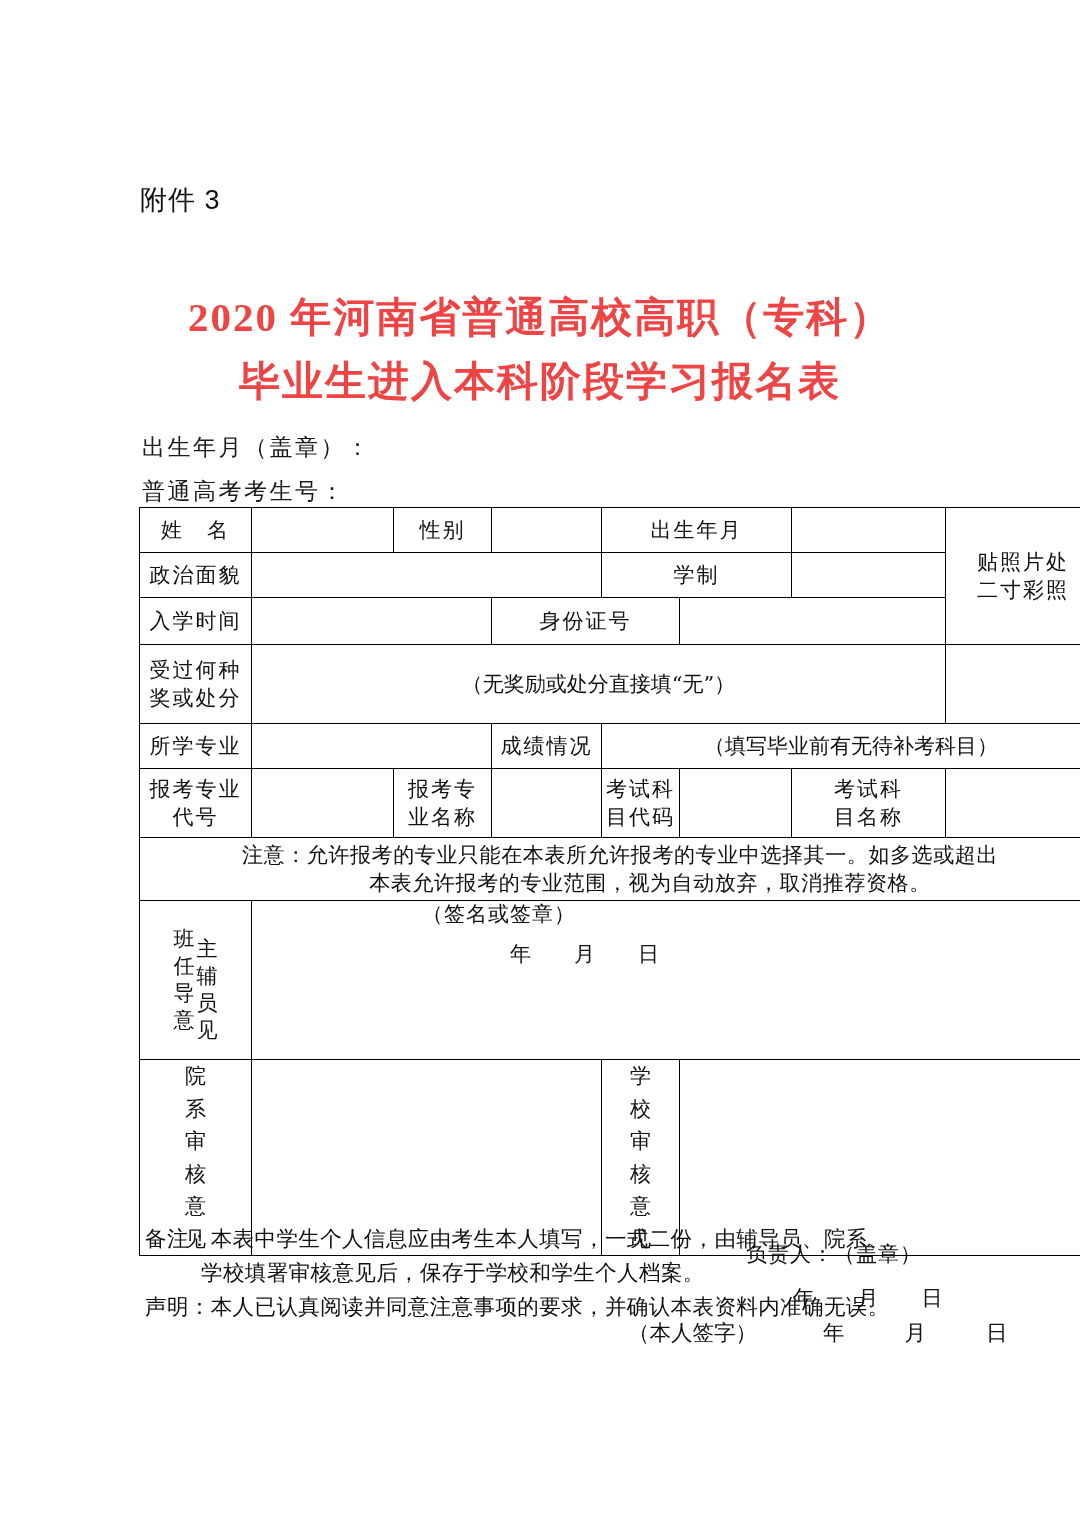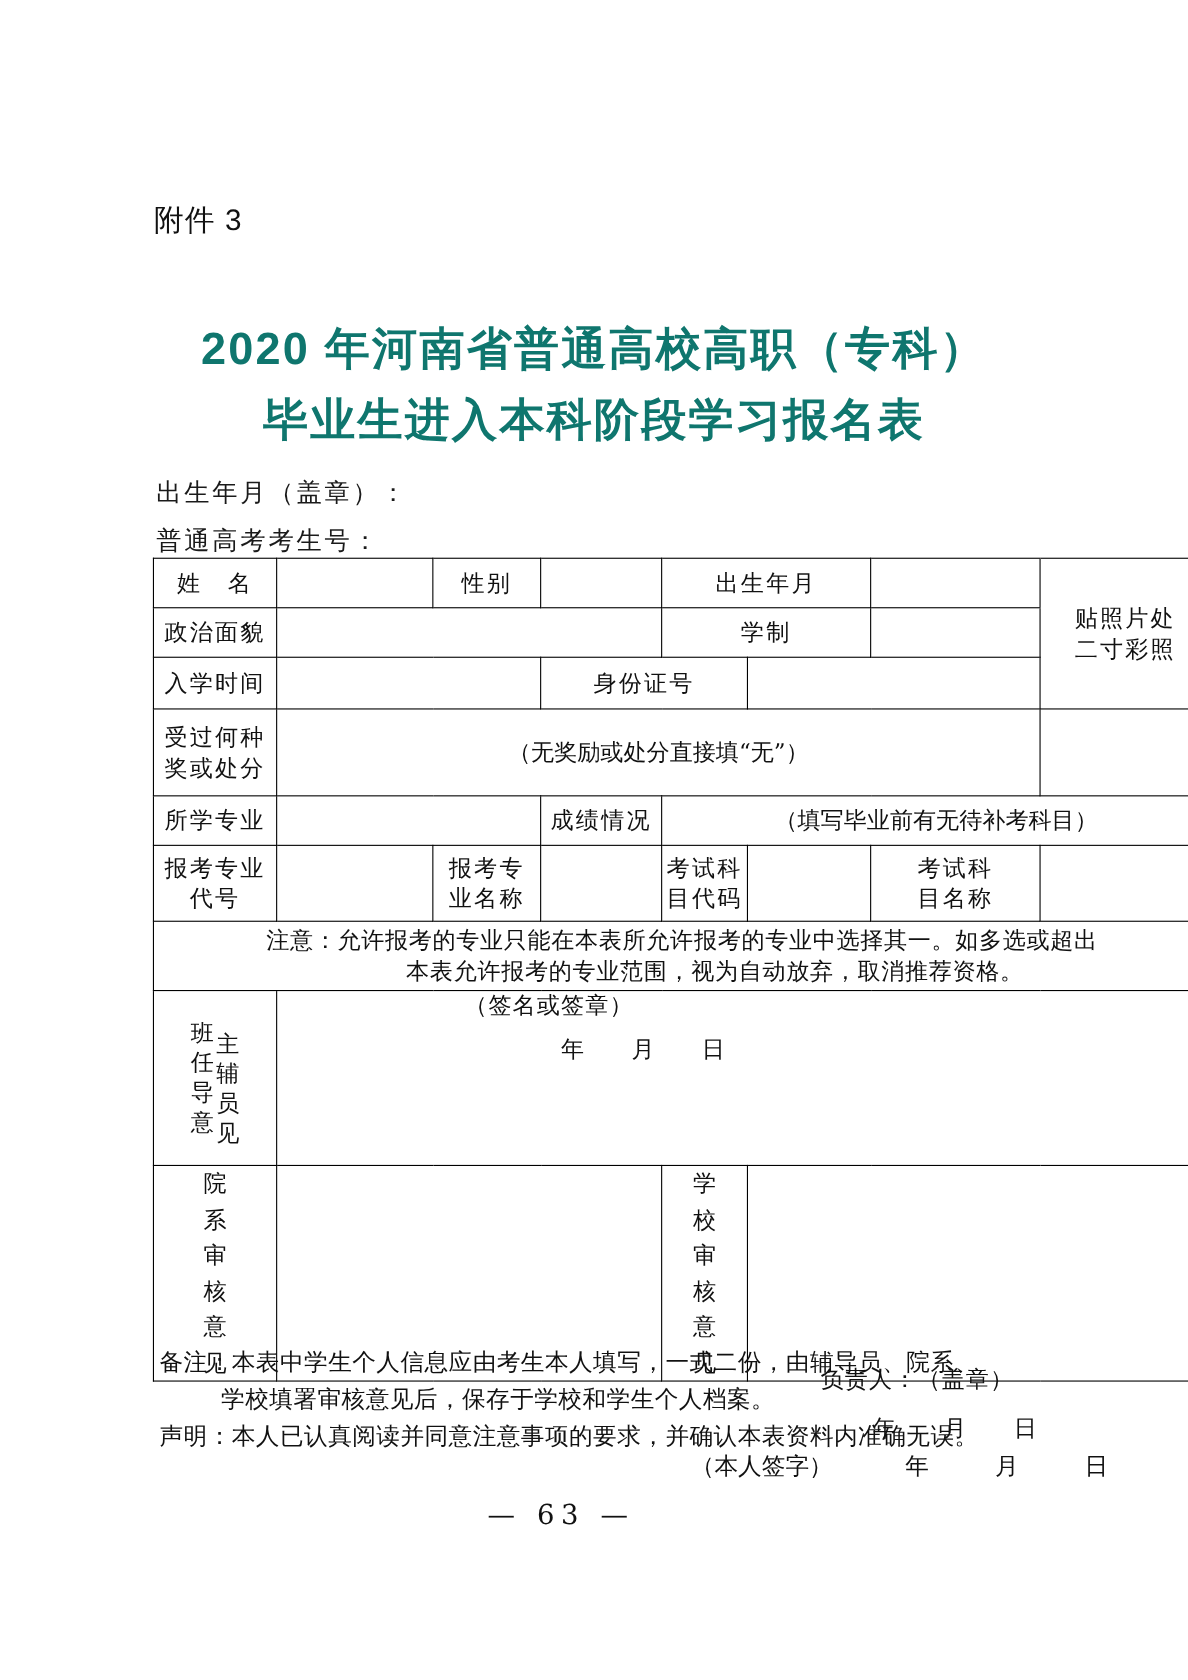--- a/index.html
+++ b/index.html
@@ -36,26 +36,26 @@
 
   
   .title-block {
     position: absolute;
     left: 0;
     top: 285px;
     width: 1080px;
     text-align: center;
   }
   .title-line {
-    font-family: Liberation Sans, sans-serif;
+    font-family: Liberation Serif, serif;
     font-weight: bold;
     font-size: 41px;
     line-height: 64px;
     letter-spacing: 2px;
-    color: #0f766e;
+    color: #ef4444;
   }
 
   
   .pre-line {
     position: absolute;
     left: 142px;
     font-family: "DejaVu Serif", "Liberation Serif", serif;
     font-size: 23px;
     letter-spacing: 2.5px;
     color: #1a1a1a;
@@ -402,15 +402,14 @@
       <span>备注：本表中学生个人信息应由考生本人填写，一式二份，由辅导员、院系、</span>
       <span class="note-indent">学校填署审核意见后，保存于学校和学生个人档案。</span>
     </div>
     <div>声明：本人已认真阅读并同意注意事项的要求，并确认本表资料内准确无误。</div>
   </div>
 
   <div class="final-sign">
     <span>（本人签字）</span><span class="gap2"></span><span>年</span><span class="gap"></span><span>月</span><span class="gap"></span><span>日</span>
   </div>
 
-  <div class="page-num">— 63 —</div>
 
 </div>
 
 </body></html>

